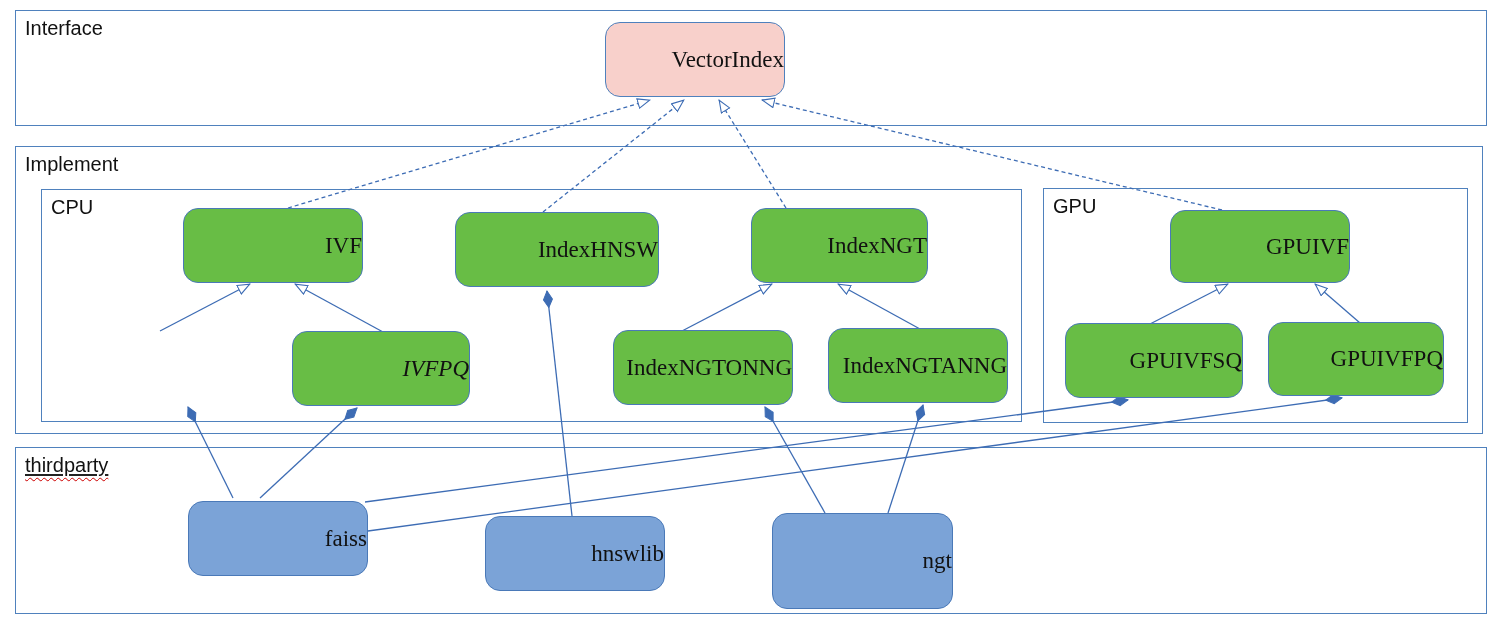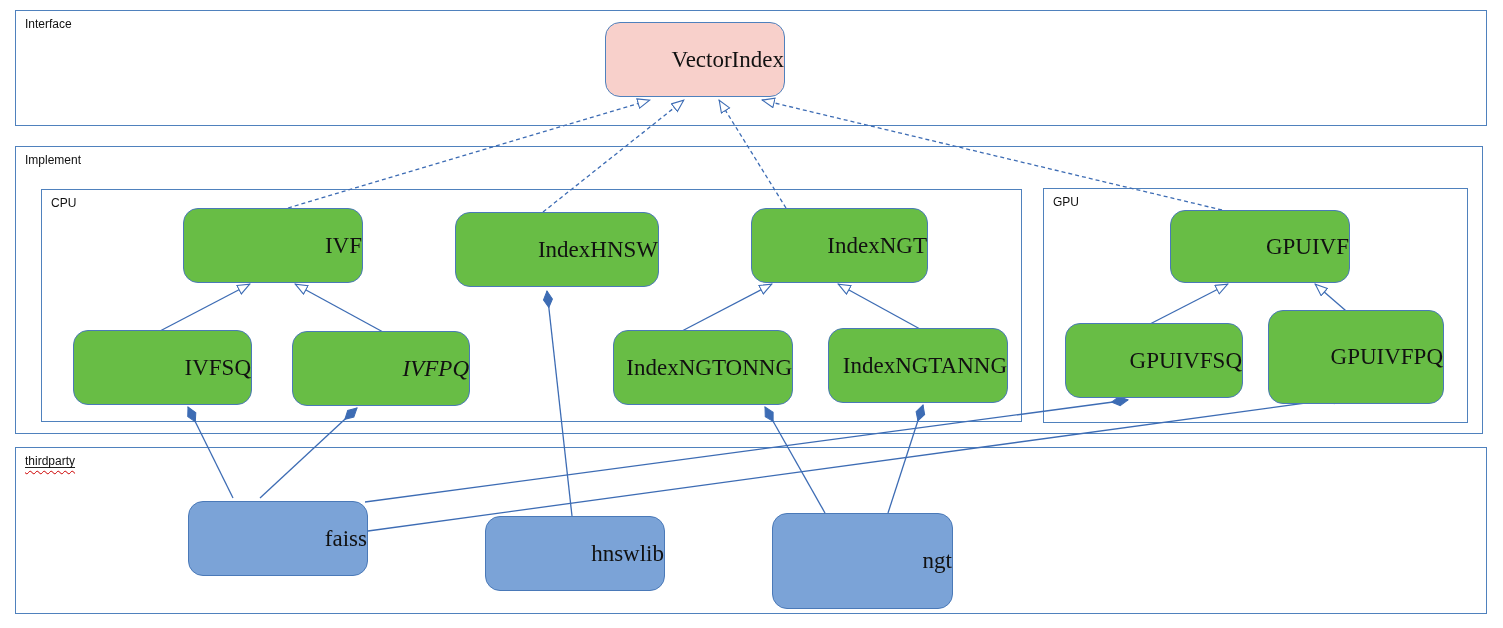--- a/index.html
+++ b/index.html
@@ -27,21 +27,21 @@
     position: absolute;
     border: 1.6px solid var(--container-border);
     background: transparent;
     z-index: 1;
     box-sizing: border-box;
   }
   .container-label {
     position: absolute;
     top: 6px;
     left: 9px;
-    font-size: 12px;
+    font-size: 20px;
     color: var(--label-color);
     font-family: "Liberation Sans", sans-serif;
     white-space: nowrap;
   }
   .tp-label {
     text-decoration: underline wavy var(--squiggle);
     text-decoration-thickness: 1px;
     text-underline-offset: 5px;
   }
   .tp-inner {
@@ -140,23 +140,20 @@
   </div>
 
   <div class="node node-green" style="left:455px; top:212px; width:204px; height:75px;">
     <span class="node-label">IndexHNSW</span>
   </div>
 
   <div class="node node-green" style="left:703px; top:208px; width:177px; height:75px;margin-left:48px;">
     <span class="node-label">IndexNGT</span>
   </div>
 
-  <div class="node node-green" style="left:73px; top:330px; width:179px; height:75px;">
-    <span class="node-label">IVFSQ</span>
-  </div>
 
   <div class="node node-green" style="left:292px; top:331px; width:178px; height:75px;font-style:italic;">
     <span class="node-label">IVFPQ</span>
   </div>
 
   <div class="node node-green" style="left:613px; top:330px; width:180px; height:75px;">
     <span class="node-label">IndexNGTONNG</span>
   </div>
 
   <div class="node node-green" style="left:828px; top:328px; width:180px; height:75px;">
@@ -164,21 +161,21 @@
   </div>
 
   <div class="node node-green" style="left:1170px; top:210px; width:180px; height:73px;">
     <span class="node-label">GPUIVF</span>
   </div>
 
   <div class="node node-green" style="left:1065px; top:323px; width:178px; height:75px;font-family:Liberation Serif, serif;">
     <span class="node-label">GPUIVFSQ</span>
   </div>
 
-  <div class="node node-green" style="left:1268px; top:310px; width:176px; height:94px;">
+  <div class="node node-green" style="left:1268px; top:322px; width:176px; height:74px;">
     <span class="node-label">GPUIVFPQ</span>
   </div>
 
   <div class="node node-blue" style="left:188px; top:501px; width:180px; height:75px;">
     <span class="node-label">faiss</span>
   </div>
 
   <div class="node node-blue" style="left:485px; top:516px; width:180px; height:75px;">
     <span class="node-label">hnswlib</span>
   </div>

